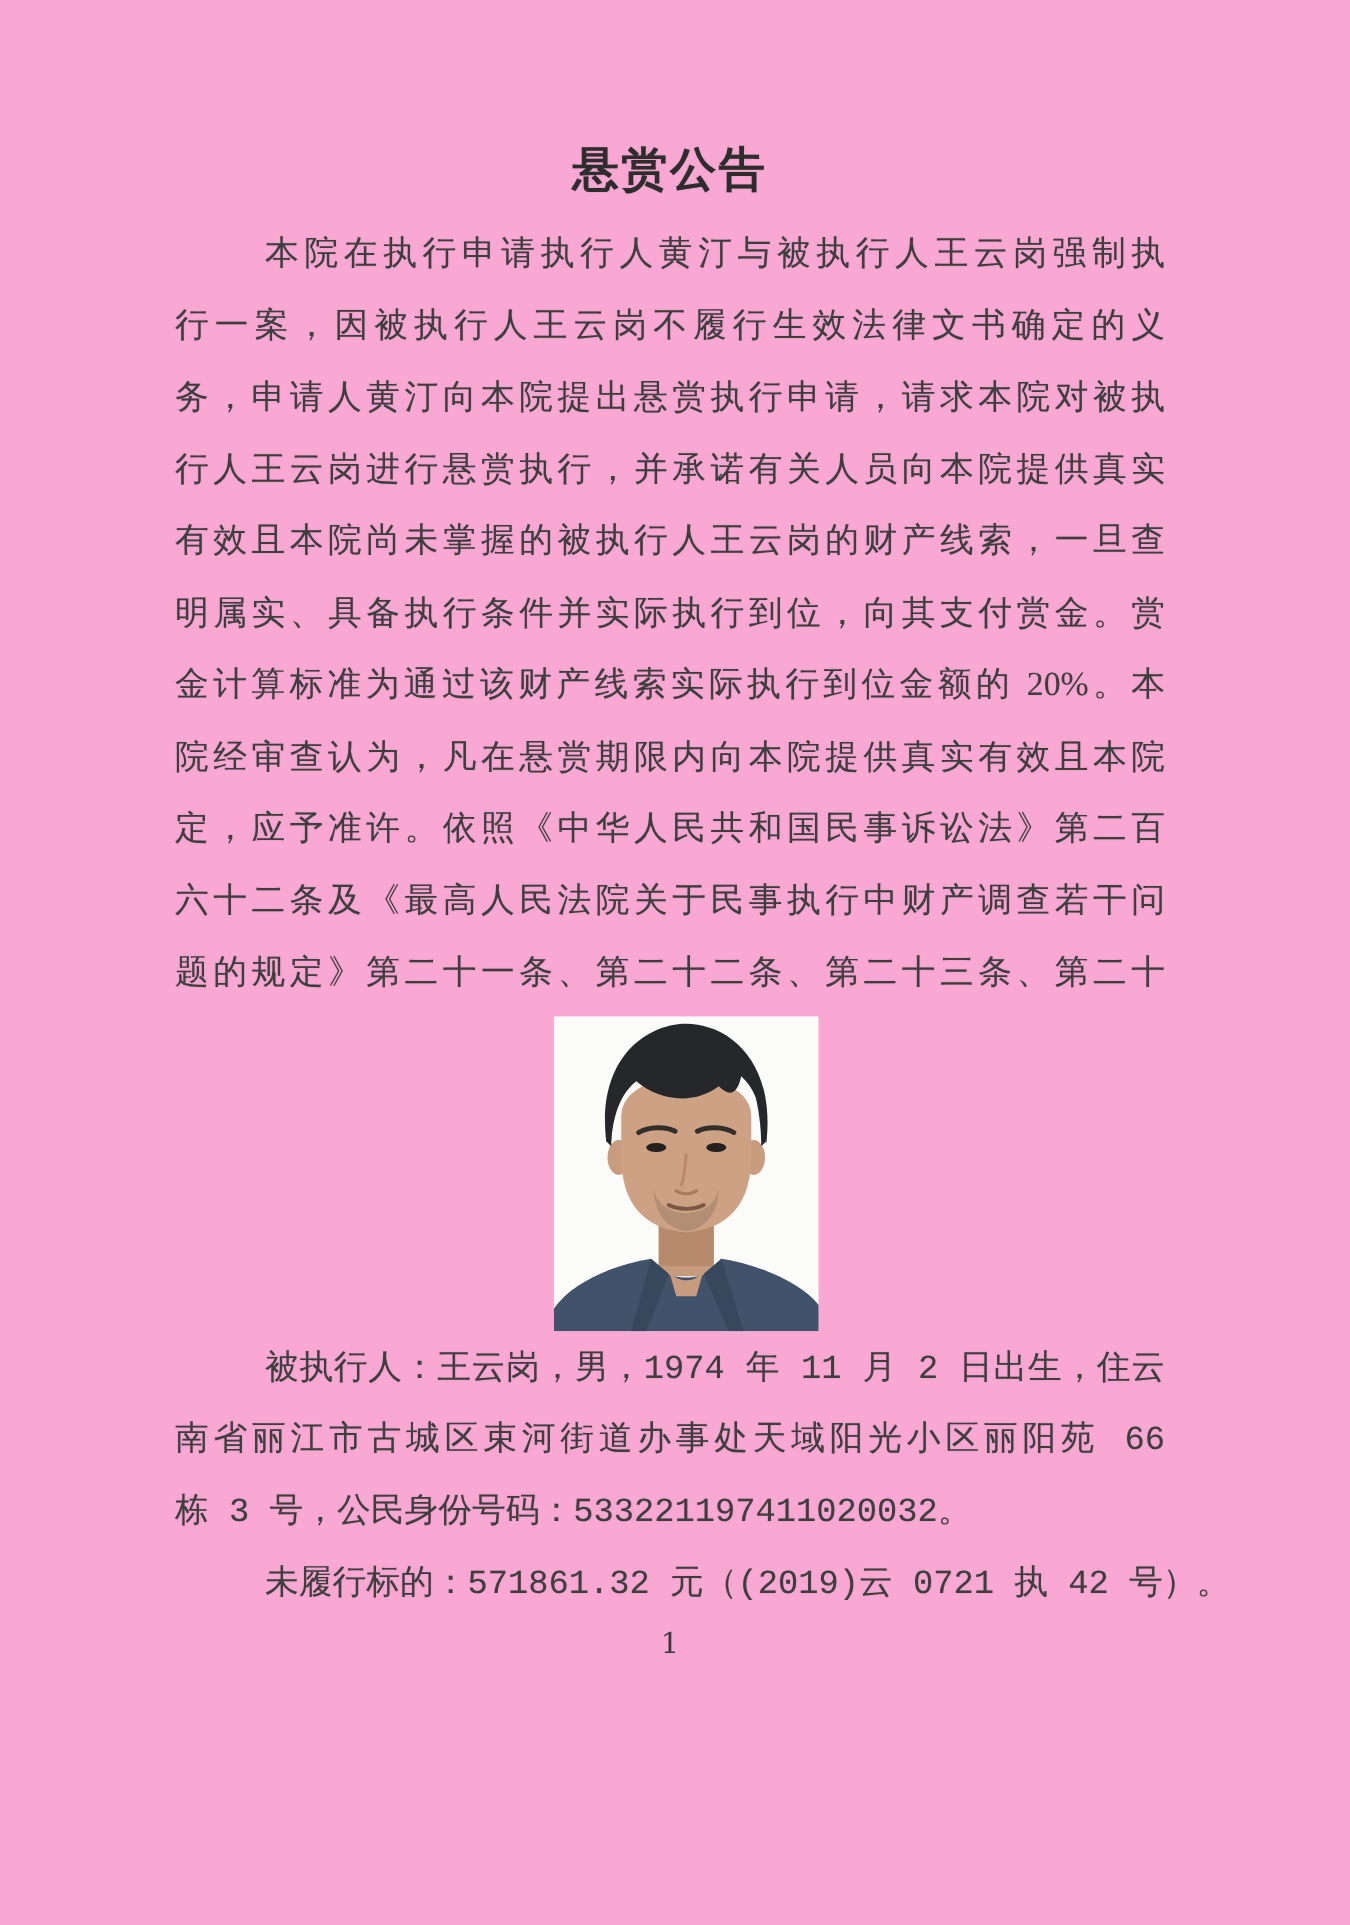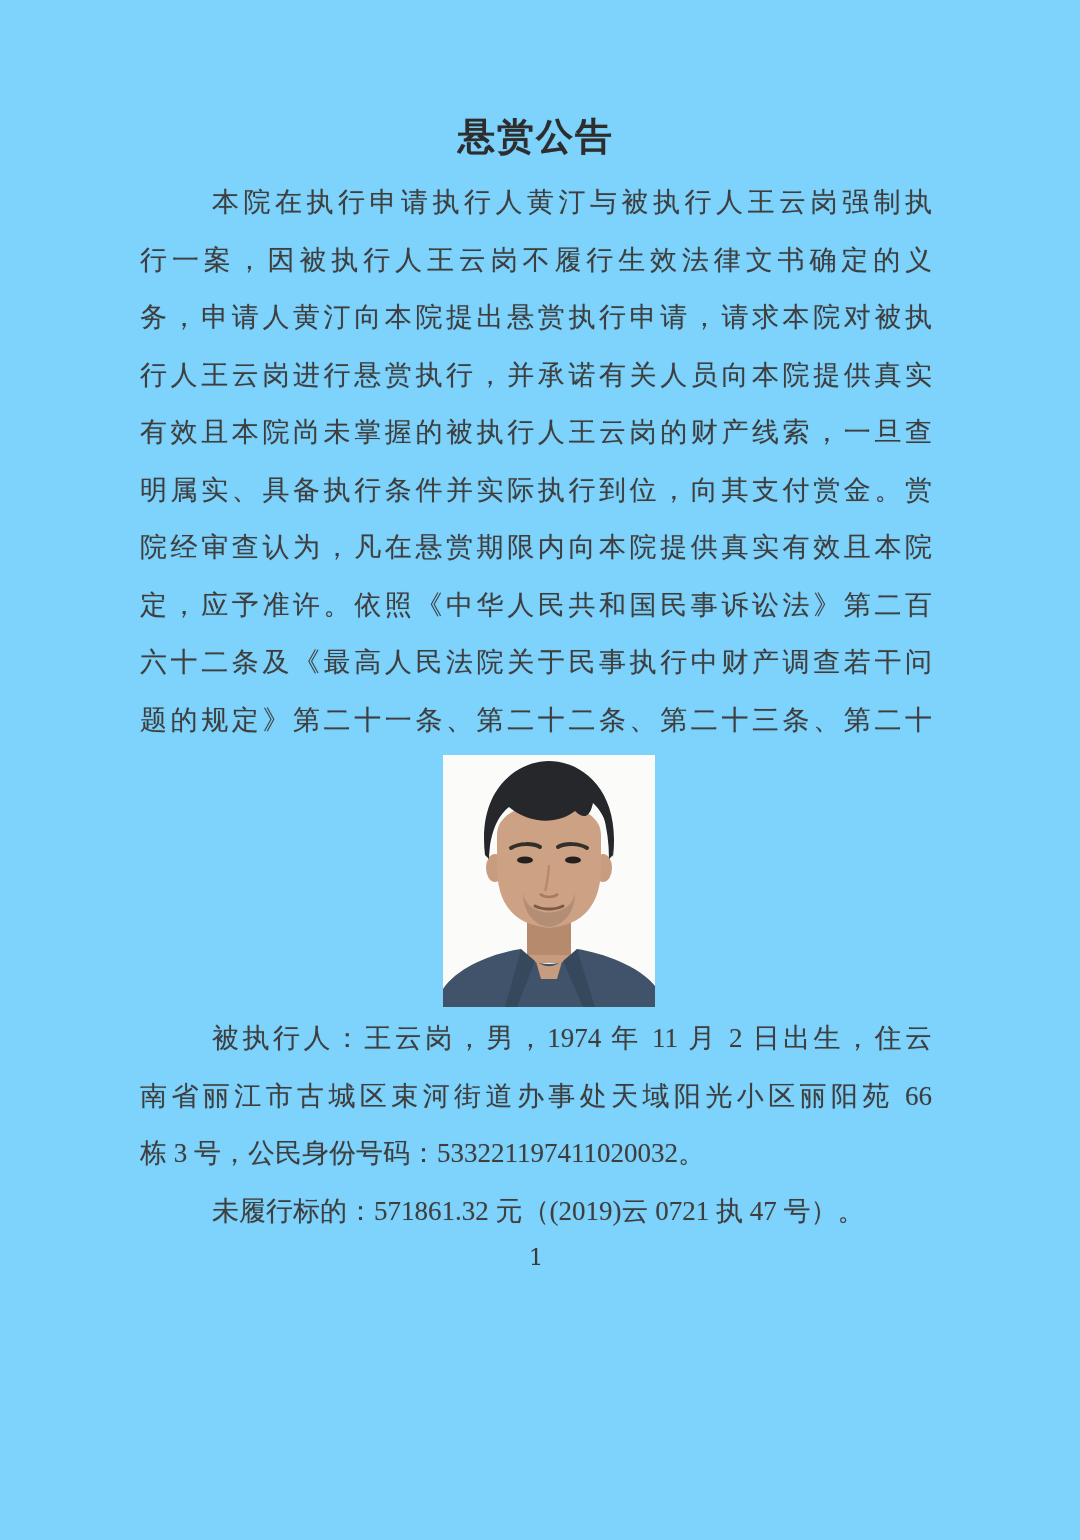--- a/index.html
+++ b/index.html
@@ -4,21 +4,21 @@
 <style>
   html,body{margin:0;padding:0;}
   body{
     width:1080px;height:1540px;
     background:#fdfdfc;
     font-family:"Liberation Serif","DejaVu Serif",serif;
   }
   .page{
     position:relative;
     width:1080px;height:1540px;
-    background:#7dd3fc;
+    background:#f9a8d4;
     overflow:hidden;
     color:#3e3e3e;
   }
   .text-col{
     margin:0 148px 0 140px; 
   }
   .doc-title{
     margin:114px 0 0 0;
     font-size:37px;
     line-height:46px;
@@ -35,21 +35,21 @@
     white-space:nowrap;
     text-align:justify;
     text-align-last:justify;
     text-justify:inter-character;
     color:#3e3e3e;
     text-shadow:0 0 1px rgba(62,62,62,.3);
   }
   .para p.short{ text-align-last:left; }
   .para p.indent{ text-indent:72px; }
   .para-intro{ margin-top:14px; }
-  .para-details{ margin-top:3px; }
+  .para-details{ margin-top:3px;font-family:Liberation Mono, monospace; }
   .photo-wrap{
     width:212px;height:252px;
     margin:6px 0 0 303px;
   }
   .photo-wrap svg{ display:block; }
   .page-number{
     margin-top:4px;
     text-align:center;
     font-size:23px;
     line-height:26px;
@@ -65,20 +65,21 @@
 
     <h1 class="doc-title">悬赏公告</h1>
 
     <div class="para para-intro">
         <p class="indent">本院在执行申请执行人黄汀与被执行人王云岗强制执</p>
         <p>行一案，因被执行人王云岗不履行生效法律文书确定的义</p>
         <p>务，申请人黄汀向本院提出悬赏执行申请，请求本院对被执</p>
         <p>行人王云岗进行悬赏执行，并承诺有关人员向本院提供真实</p>
         <p>有效且本院尚未掌握的被执行人王云岗的财产线索，一旦查</p>
         <p>明属实、具备执行条件并实际执行到位，向其支付赏金。赏</p>
+        <p>金计算标准为通过该财产线索实际执行到位金额的 20%。本</p>
         <p>院经审查认为，凡在悬赏期限内向本院提供真实有效且本院</p>
         <p>定，应予准许。依照《中华人民共和国民事诉讼法》第二百</p>
         <p>六十二条及《最高人民法院关于民事执行中财产调查若干问</p>
         <p>题的规定》第二十一条、第二十二条、第二十三条、第二十</p>
       </div>
 
     <div class="photo-wrap">
       <svg viewBox="0 0 212 252" width="212" height="252">
 
         <rect x="0" y="0" width="212" height="252" fill="#fbfbf9"></rect>
@@ -113,19 +114,19 @@
         <path d="M80,138 C84,164 128,164 132,138 C132,156 122,170 106,172 C90,170 80,156 80,138 Z" fill="rgba(60,52,46,0.18)"></path>
 
         <path d="M92,151 C100,155 112,155 120,151" stroke="#7d5847" stroke-width="3" fill="none" stroke-linecap="round"></path>
       </svg>
     </div>
 
     <div class="para para-details">
         <p class="indent">被执行人：王云岗，男，1974 年 11 月 2 日出生，住云</p>
         <p>南省丽江市古城区束河街道办事处天域阳光小区丽阳苑 66</p>
         <p class="short">栋 3 号，公民身份号码：533221197411020032。</p>
-        <p class="indent short">未履行标的：571861.32 元（(2019)云 0721 执 47 号）。</p>
+        <p class="indent short">未履行标的：571861.32 元（(2019)云 0721 执 42 号）。</p>
       </div>
 
     <div class="page-number">1</div>
 
   </div>
 </div>
 
 </body></html>

